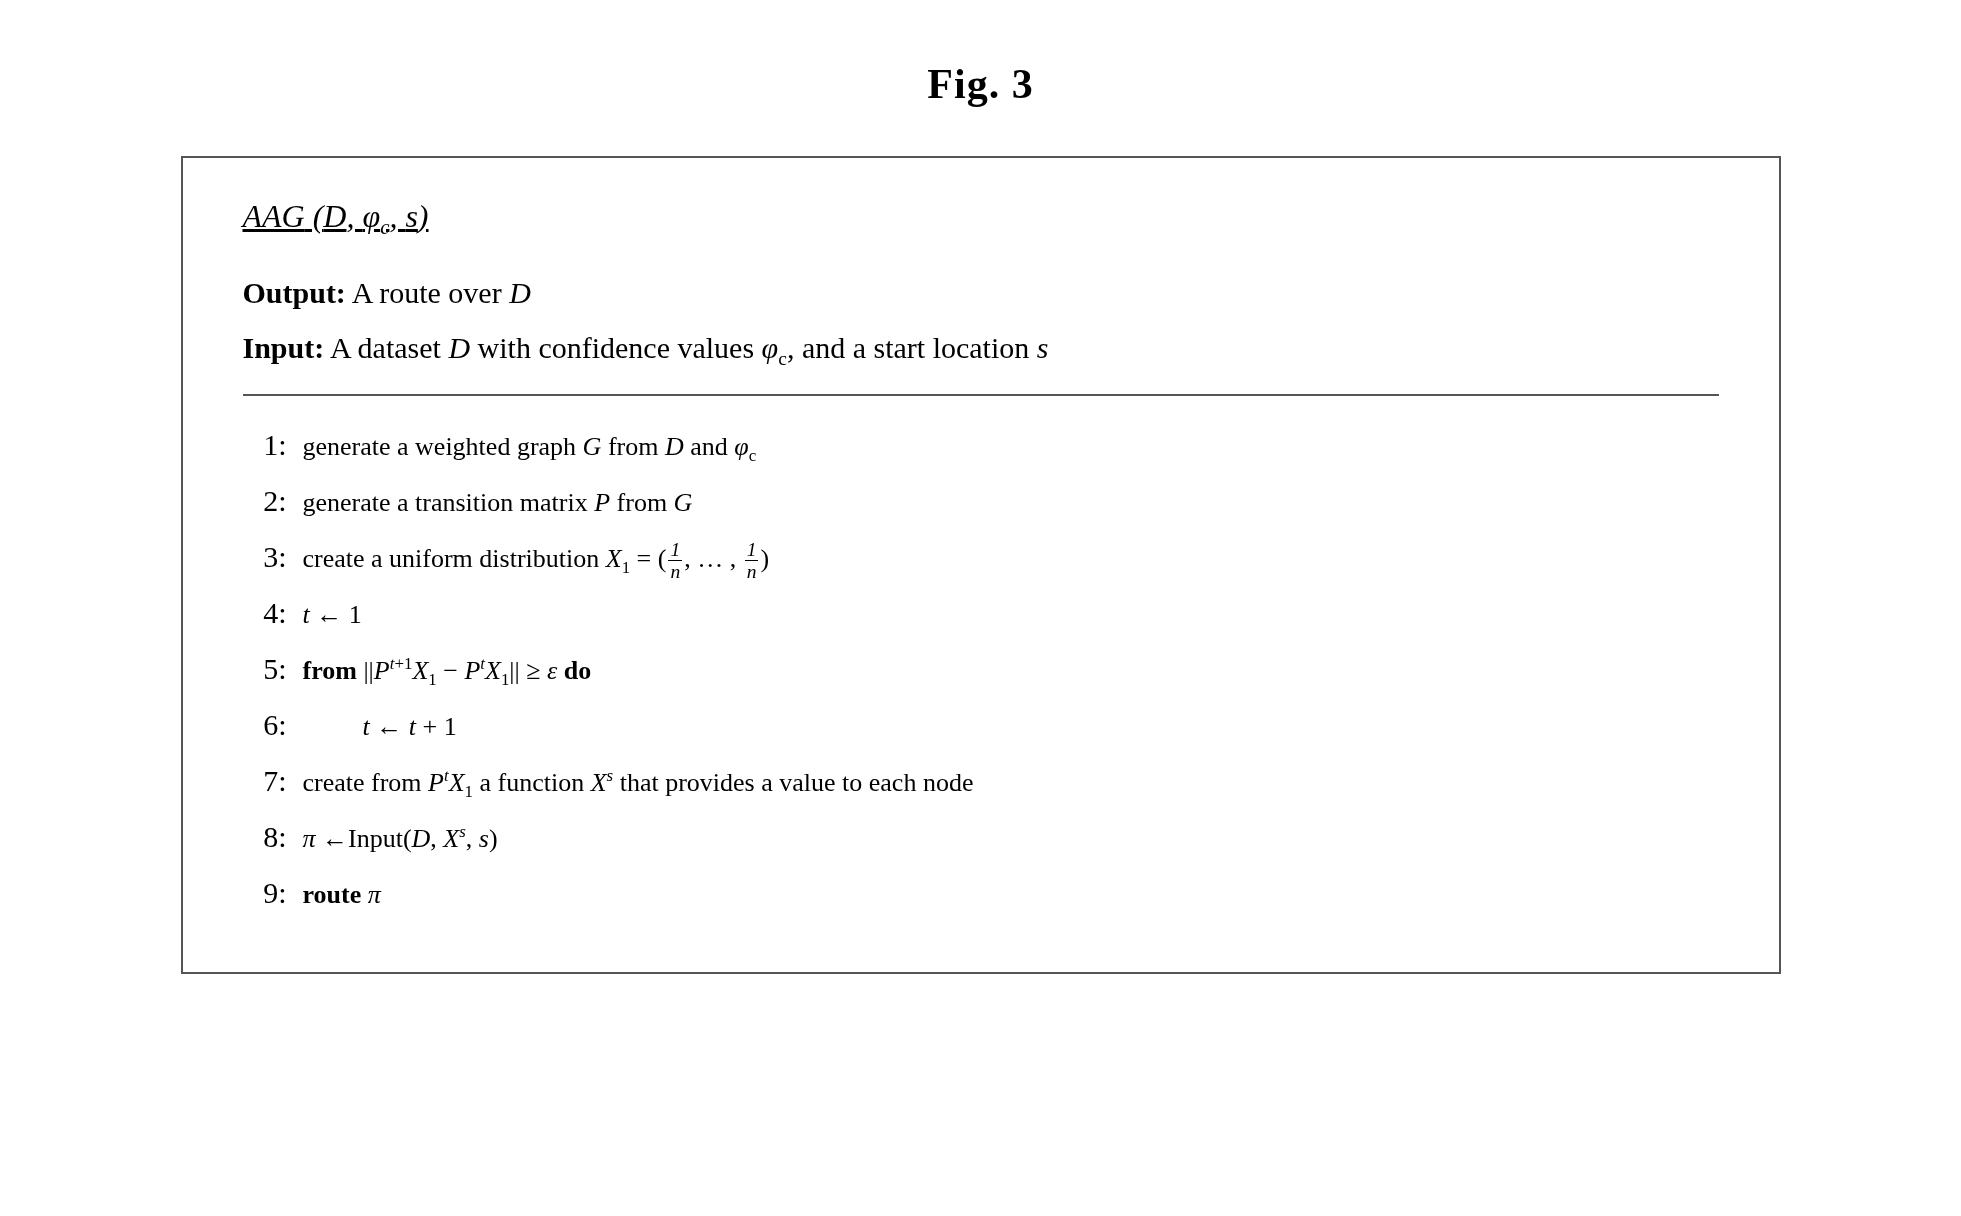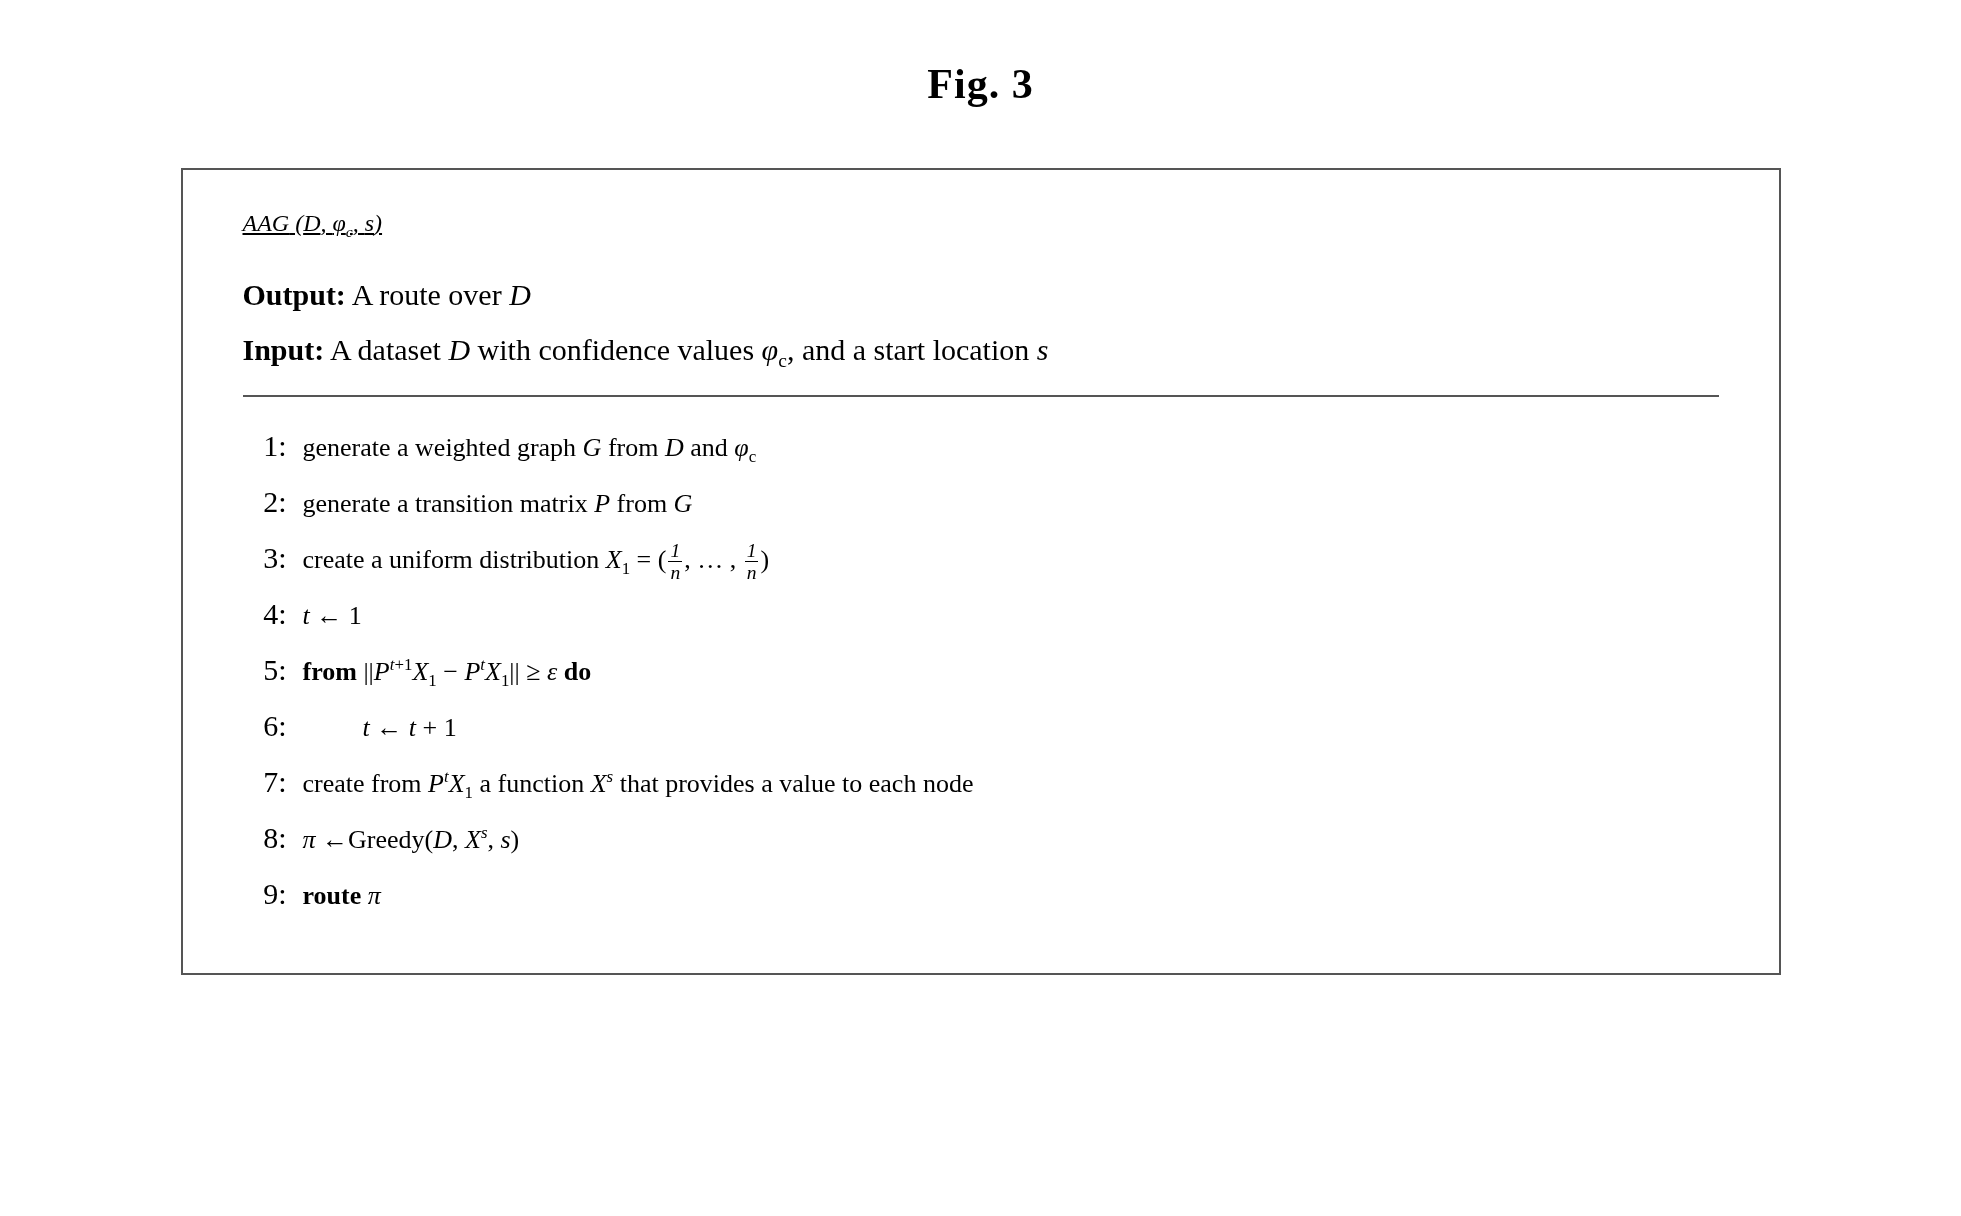--- a/index.html
+++ b/index.html
@@ -15,33 +15,33 @@
       font-family: 'Times New Roman', Times, serif;
       display: flex;
       flex-direction: column;
       align-items: center;
     }
 
     .page-title {
       font-size: 42px;
       font-weight: bold;
       margin-top: 60px;
-      margin-bottom: 60px;
+      margin-bottom: 48px;
       letter-spacing: 1px;
     }
 
     .algorithm-box {
       border: 2px solid #555;
       width: 1600px;
       padding: 40px 60px 50px 60px;
       background: #fff;
     }
 
     .algo-header {
-      font-size: 24px;
+      font-size: 32px;
       font-style: italic;
       text-decoration: underline;
       margin-bottom: 28px;
       font-family: 'Times New Roman', Times, serif;
     }
 
     .algo-section {
       font-size: 30px;
       line-height: 1.7;
       margin-bottom: 4px;
@@ -202,21 +202,21 @@
     <div class="step">
       <span class="step-num">7:</span>
       <span class="step-content">
         create from <span class="math">P</span><sup><span class="math">t</span></sup><span class="math">X</span><sub>1</sub> a function <span class="math">X</span><sup><span class="math">s</span></sup> that provides a value to each node
       </span>
     </div>
 
     <div class="step">
       <span class="step-num">8:</span>
       <span class="step-content">
-        <span class="math">π</span> ←<span class="norm">Greedy(</span><span class="math">D</span><span class="norm">,</span> <span class="math">X</span><sup><span class="math">s</span></sup><span class="norm">,</span> <span class="math">s</span><span class="norm">)</span>
+        <span class="math">π</span> ←<span class="norm">Input(</span><span class="math">D</span><span class="norm">,</span> <span class="math">X</span><sup><span class="math">s</span></sup><span class="norm">,</span> <span class="math">s</span><span class="norm">)</span>
       </span>
     </div>
 
     <div class="step">
       <span class="step-num">9:</span>
       <span class="step-content">
         <span class="bold">route</span> <span class="math">π</span>
       </span>
     </div>
 

